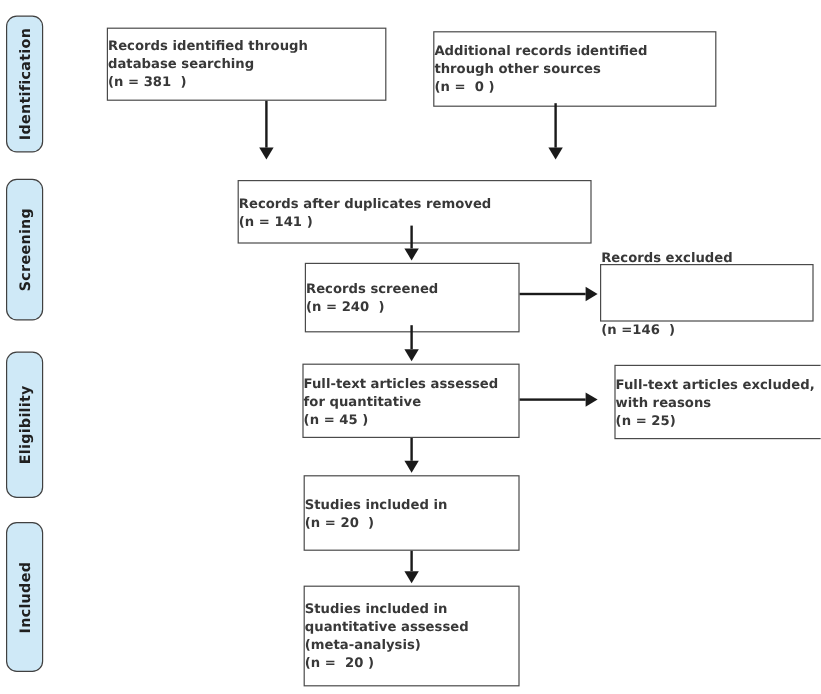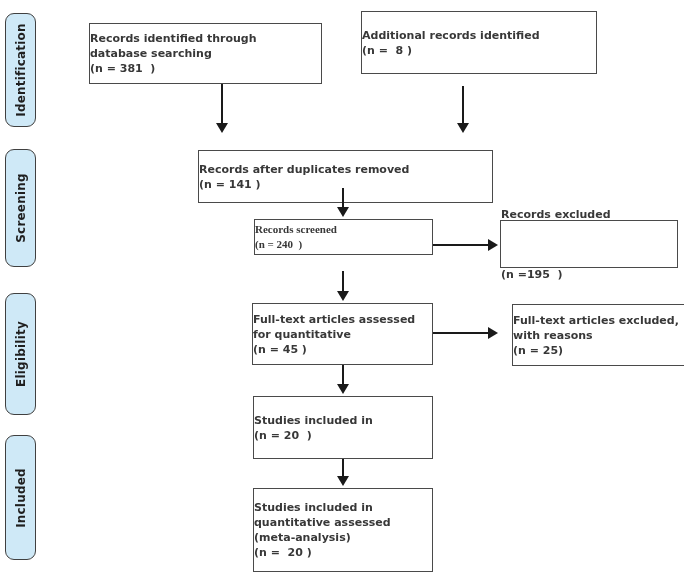--- a/index.html
+++ b/index.html
@@ -103,37 +103,38 @@
   </div>
   <div class="stage" style="left:5px; top:435px; width:31px; height:125px;">
     <span class="vtext">Included</span>
   </div>
 
   <div class="fbox" style="left:89px; top:23px; width:233px; height:61px;">
     <span class="ln">Records identified through</span>
     <span class="ln">database searching</span>
     <span class="ln">(n = 381  )</span>
   </div>
-  <div class="fbox" style="left:361px; top:11px; width:236px; height:63px;">
+  <div class="fbox" style="left:361px; top:26px; width:236px; height:63px;">
     <span class="ln">Additional records identified</span>
-    <span class="ln">(n =  8 )</span>
+    <span class="ln">through other sources</span>
+    <span class="ln">(n =  0 )</span>
   </div>
 
   <div class="fbox" style="left:198px; top:135px; width:295px; height:53px;margin-top:15px;">
     <span class="ln">Records after duplicates removed</span>
     <span class="ln">(n = 141 )</span>
   </div>
 
-  <div class="fbox" style="left:254px; top:219px; width:179px; height:36px;font-family:Liberation Serif, serif;">
+  <div class="fbox" style="left:254px; top:219px; width:179px; height:58px;">
     <span class="ln">Records screened</span>
     <span class="ln">(n = 240  )</span>
   </div>
   <div class="fbox" style="left:500px; top:220px; width:178px; height:48px;gap:45px;">
     <span class="ln">Records excluded</span>
-    <span class="ln">(n =195  )</span>
+    <span class="ln">(n =146  )</span>
   </div>
 
   <div class="fbox" style="left:252px; top:303px; width:181px; height:62px;">
     <span class="ln">Full-text articles assessed</span>
     <span class="ln">for quantitative</span>
     <span class="ln">(n = 45 )</span>
   </div>
   <div class="fbox" style="left:500px; top:304px; width:179px; height:62px;margin-left:12px;">
     <span class="ln">Full-text articles excluded,</span>
     <span class="ln">with reasons</span>

